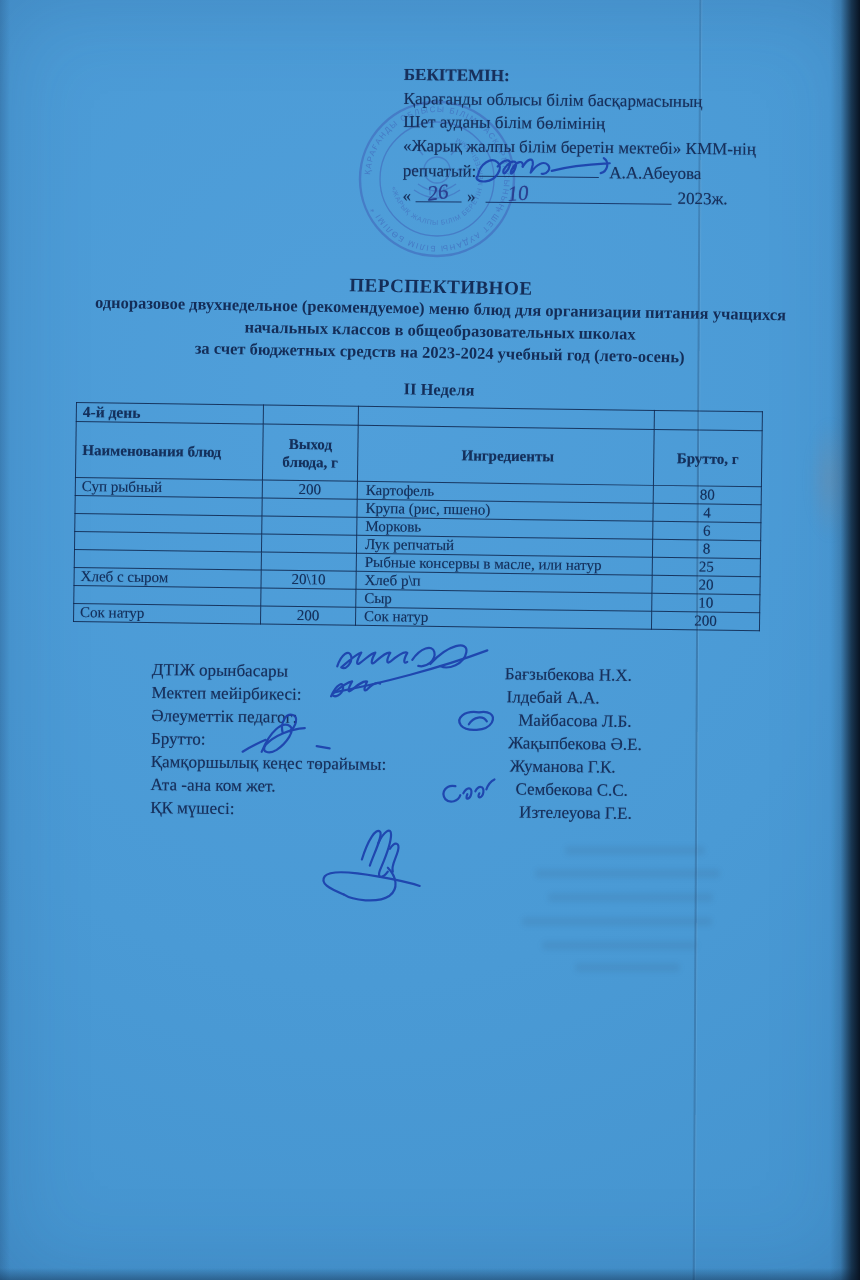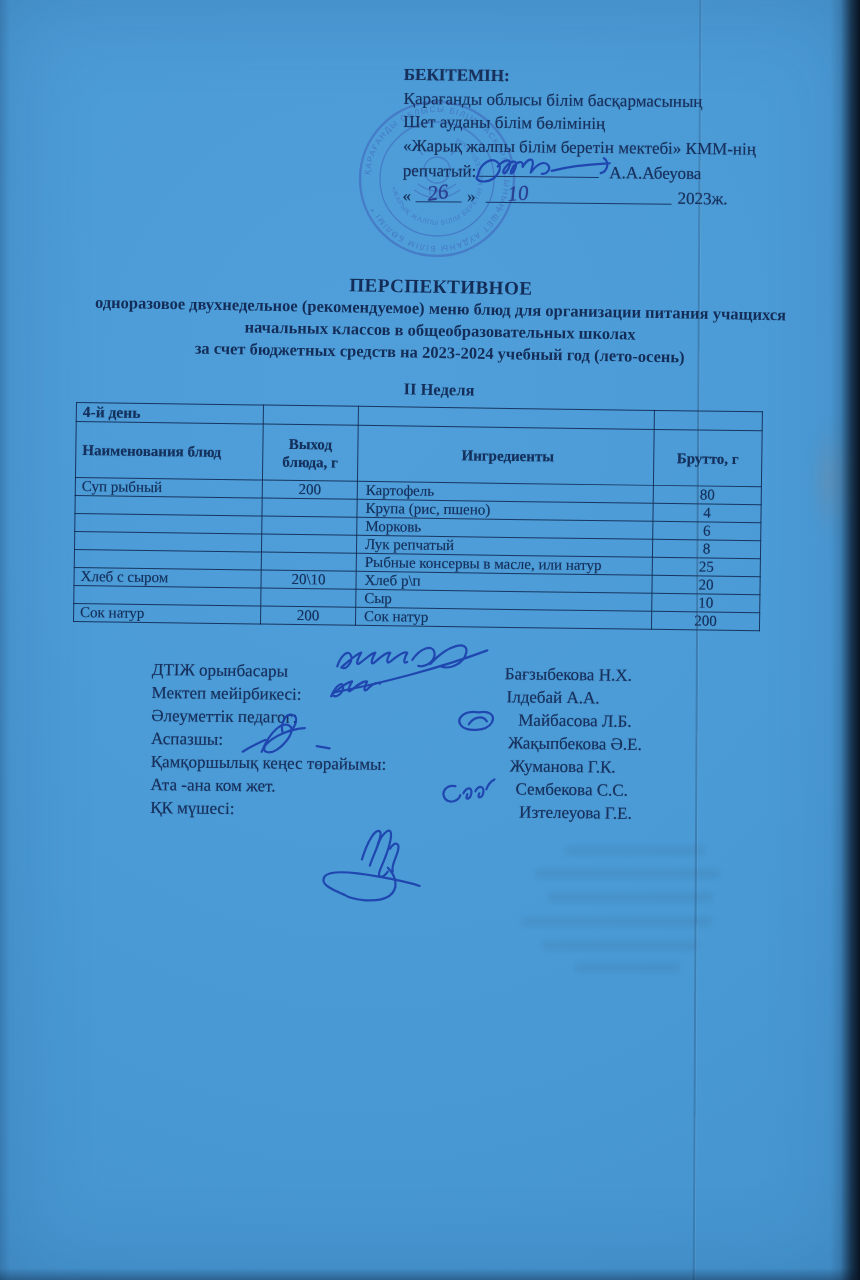--- a/index.html
+++ b/index.html
@@ -251,21 +251,21 @@
     </div>
     <div class="sig-row">
       <span class="sig-label">Мектеп мейірбикесі:</span>
       <span class="sig-name">Ілдебай А.А.</span>
     </div>
     <div class="sig-row">
       <span class="sig-label">Әлеуметтік педагог:</span>
       <span class="sig-name">Майбасова Л.Б.</span>
     </div>
     <div class="sig-row">
-      <span class="sig-label">Аспазшы:</span>
+      <span class="sig-label">Брутто:</span>
       <span class="sig-name">Жақыпбекова Ә.Е.</span>
     </div>
     <div class="sig-row">
       <span class="sig-label">Қамқоршылық кеңес төрайымы:</span>
       <span class="sig-name">Жуманова Г.К.</span>
     </div>
     <div class="sig-row">
       <span class="sig-label">Ата -ана ком  жет.</span>
       <span class="sig-name">Сембекова С.С.</span>
     </div>

